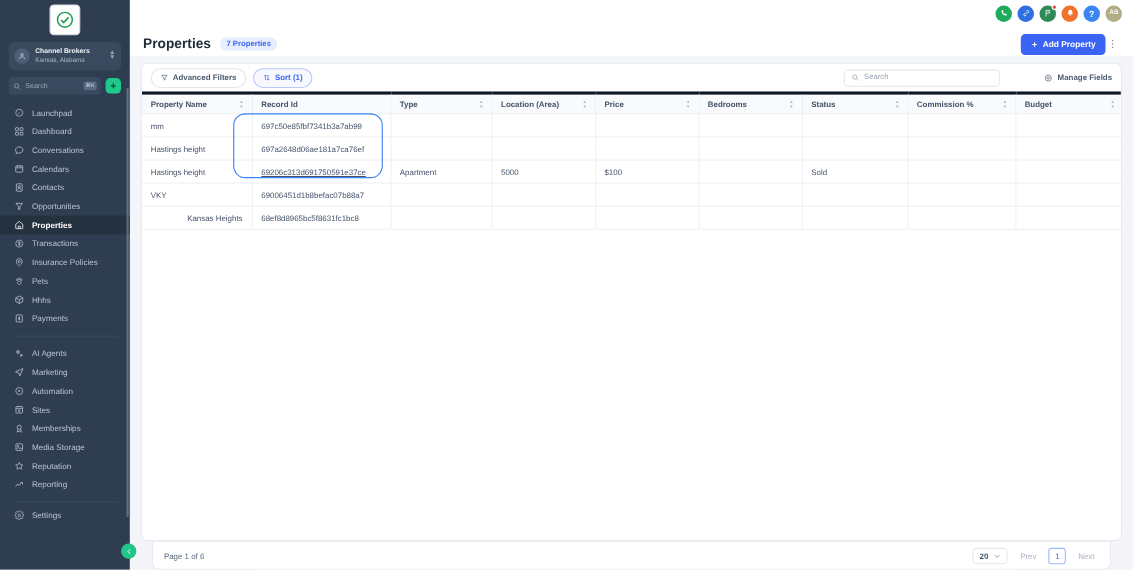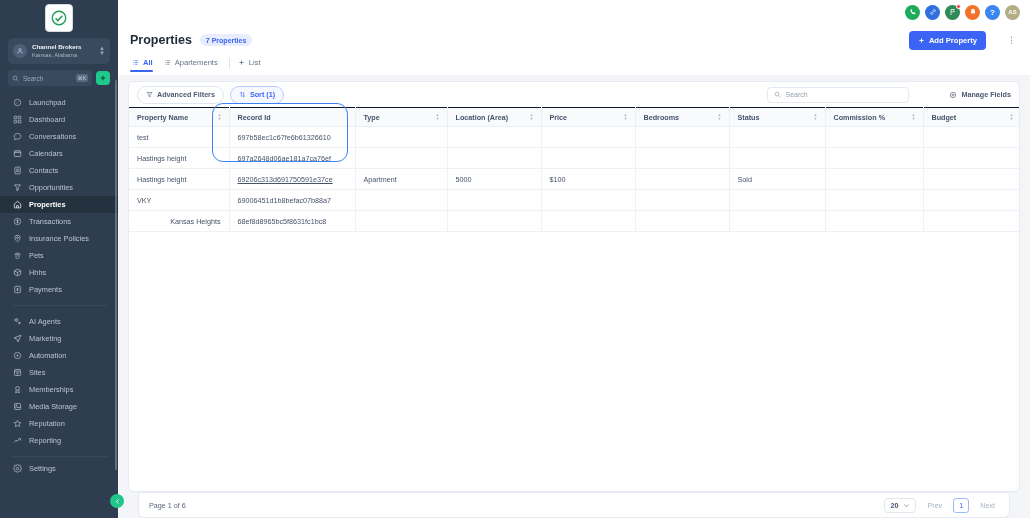--- a/index.html
+++ b/index.html
@@ -74,21 +74,21 @@
   .topbar { height:24px; background:#ffffff; display:flex; align-items:center; justify-content:flex-end; padding-right:10px; gap:5px; }
   .tb-ic { width:15px; height:15px; border-radius:50%; display:flex; align-items:center; justify-content:center; color:#fff; font-size:8px; position:relative; }
   .tb-ic.avatar { background:#b3ad86; font-size:6px; font-weight:bold; color:#fff; }
   .badge-dot { position:absolute; top:-1px; right:-1px; width:5px; height:5px; border-radius:50%; background:#f04438; border:1px solid #fff; }
 
   .page-head { background:#ffffff; padding: 5px 12px 0 12px; }
   .title-row { display:flex; align-items:center; justify-content:space-between; height:22px; }
   .title-left { display:flex; align-items:center; gap:8px; }
   .page-title { font-size:12.5px; font-weight:bold; color:#1f2b3a; }
   .count-chip { background:#e8edfd; color:#3b64f5; font-size:7px; font-weight:bold; border-radius:9px; padding:2.5px 6px; }
-  .title-right { display:flex; align-items:center; gap:19px; }
+  .title-right { display:flex; align-items:center; gap:0; }
   .add-btn {
     background:#3b64f5; color:#fff; font-size:7.6px; font-weight:bold; border-radius:4px;
     padding:5px 9px; display:flex; align-items:center; gap:4px;
   }
   .kebab { color:#6b7890; font-size:9px; letter-spacing:0; line-height:8px; padding:0 2px; }
 
   .tabs { display:flex; align-items:center; gap:0px; height:20px; margin-top:4px; }
   .tab { display:flex; align-items:center; gap:4px; font-size:7.6px; color:#64748b; padding: 0 9px 5px 2px; position:relative; }
   .tab.active { color:#3b64f5; font-weight:bold; }
   .tab.active:after {
@@ -112,21 +112,21 @@
   .tbl-search {
     width:142px; height:16px; border:1px solid #e4e8ef; border-radius:4px; background:#fff;
     display:flex; align-items:center; gap:4px; padding:0 6px;
   }
   .tbl-search .ph { font-size:7px; color:#96a1b2; }
   .mf { display:flex; align-items:center; gap:4px; font-size:7.2px; color:#4b5a70; font-weight:bold;padding-left:30px; }
 
   table { width:100%; border-collapse:collapse; table-layout:fixed; }
   thead th {
     background:#f8fafc; height:19px; font-size:7.2px; color:#44536a; font-weight:bold;
-    text-align:left; padding: 0 8px; border-top:1px solid #0f172a; border-bottom:1px solid #eceff4;
+    text-align:left; padding: 0 8px; border-top:3px solid #0f172a; border-bottom:1px solid #eceff4;
     border-right:1px solid #eceff4; white-space:nowrap; position:relative;
   }
   thead th .sorter { position:absolute; right:7px; top:50%; transform:translateY(-50%); color:#aeb8c7; font-size:6px; line-height:5px; text-align:center; }
   tbody td {
     height:21px; font-size:7.2px; color:#46536a; padding: 0 8px;
     border-bottom:1px solid #eef1f5; border-right:1px solid #eef1f5; white-space:nowrap; overflow:hidden;
   }
   .table-scroll { flex:1; overflow:hidden; }
 
   
@@ -447,41 +447,20 @@
           <div class="add-btn">
             <svg width="7" height="7" viewBox="0 0 24 24" fill="none" stroke="#ffffff" stroke-width="3.4">
                 <path d="M12 5v14M5 12h14"></path>
               </svg>
             <span>Add Property</span>
           </div>
           <div class="kebab">⋮</div>
         </div>
       </div>
 
-      <div class="tabs">
-        <div class="tab active">
-          <svg width="7" height="7" viewBox="0 0 24 24" fill="none" stroke="#3b64f5" stroke-width="2.2">
-              <path d="M4 6h2M9 6h11M4 12h2M9 12h11M4 18h2M9 18h11"></path>
-            </svg>
-          <span>All</span>
-        </div>
-        <div class="tab">
-          <svg width="7" height="7" viewBox="0 0 24 24" fill="none" stroke="#64748b" stroke-width="2.2">
-              <path d="M4 6h2M9 6h11M4 12h2M9 12h11M4 18h2M9 18h11"></path>
-            </svg>
-          <span>Apartements</span>
-        </div>
-        <div class="tab-div"></div>
-        <div class="tab">
-          <svg width="7" height="7" viewBox="0 0 24 24" fill="none" stroke="#64748b" stroke-width="2.8">
-              <path d="M12 5v14M5 12h14"></path>
-            </svg>
-          <span>List</span>
-        </div>
-      </div>
     </div>
 
     <div class="content">
       <div class="card">
 
         <div class="filterbar">
           <div class="chip">
             <svg width="7" height="7" viewBox="0 0 24 24" fill="none" stroke="#4b5a70" stroke-width="2">
                 <path d="M3.5 5h17l-6.6 7.8V20l-3.8-2v-5.2z"></path>
               </svg>
@@ -521,22 +500,22 @@
                   <th style="width: 94px;"><span>Location (Area)</span><span class="sorter" style="font-size: 4px; line-height: 4px;">▲<br>▼</span></th>
                   <th style="width: 94px;"><span>Price</span><span class="sorter" style="font-size: 4px; line-height: 4px;">▲<br>▼</span></th>
                   <th style="width: 94px;"><span>Bedrooms</span><span class="sorter" style="font-size: 4px; line-height: 4px;">▲<br>▼</span></th>
                   <th style="width: 96px;"><span>Status</span><span class="sorter" style="font-size: 4px; line-height: 4px;">▲<br>▼</span></th>
                   <th style="width: 98px;"><span>Commission %</span><span class="sorter" style="font-size: 4px; line-height: 4px;">▲<br>▼</span></th>
                   <th style="width: 98px;"><span>Budget</span><span class="sorter" style="font-size: 4px; line-height: 4px;">▲<br>▼</span></th>
                 </tr>
             </thead>
             <tbody id="tbl-body">
                 <tr>
-                  <td style="width: 100px;">test</td>
-                  <td style="width: 126px;">697b58ec1c67fe6b61326610</td>
+                  <td style="width: 100px;">mm</td>
+                  <td style="width: 126px;">697c50e85fbf7341b3a7ab99</td>
                   <td style="width: 92px;"></td>
                   <td style="width: 94px;"></td>
                   <td style="width: 94px;"></td>
                   <td style="width: 94px;"></td>
                   <td style="width: 96px;"></td>
                   <td style="width: 98px;"></td>
                   <td style="width: 98px;"></td>
                 </tr>
                 <tr>
                   <td style="width: 100px;">Hastings height</td>

